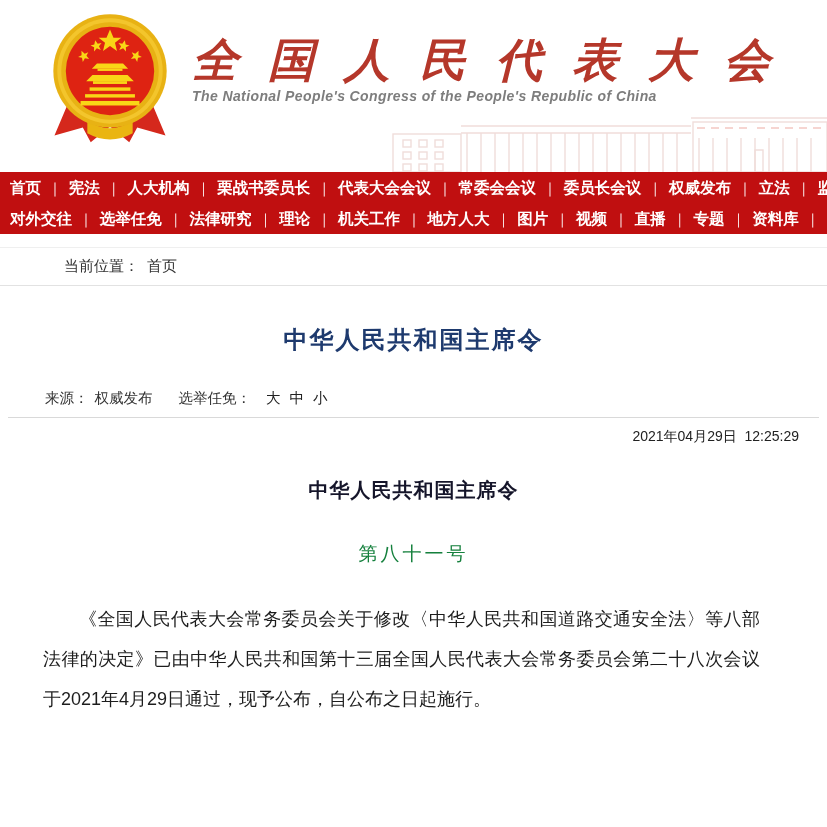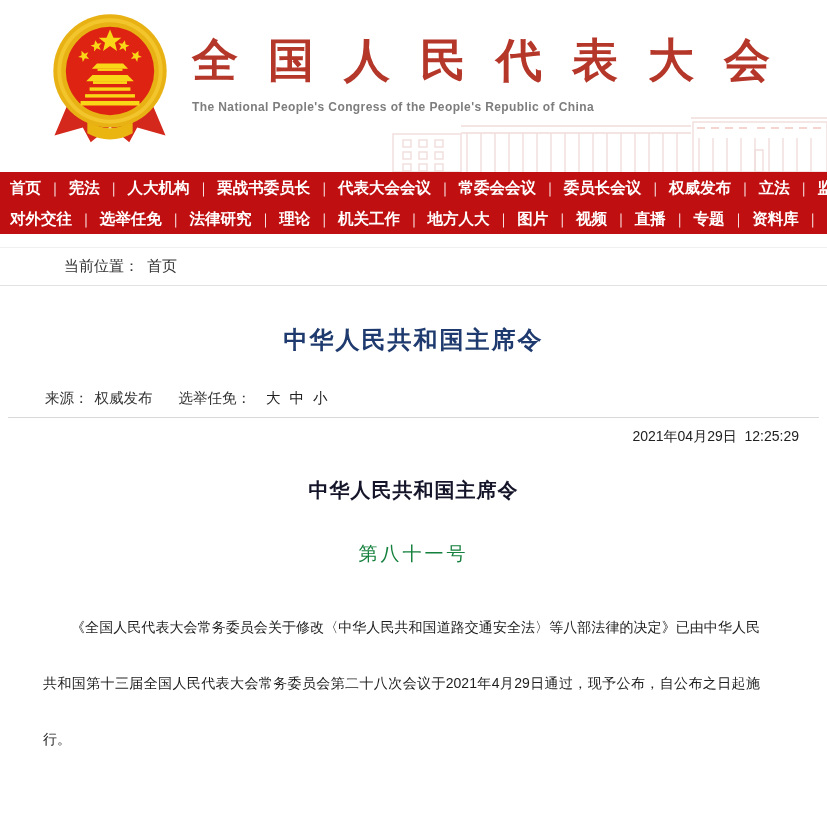--- a/index.html
+++ b/index.html
@@ -5,29 +5,29 @@
   * { margin: 0; padding: 0; box-sizing: border-box; }
   html, body { background: #ffffff; }
   body {
     width: 827px; height: 827px; overflow: hidden;
     font-family: "Liberation Sans", "DejaVu Sans", sans-serif;
     color: #222;
   }
   .page { position: relative; width: 827px; height: 827px; background: #fff; }
 
   
-  .site-header { position: relative; height: 172px; background: #fff; overflow: hidden; }
+  .site-header { position: relative; height: 172px; background: #fff; overflow: hidden; font-style: italic; }
   .emblem { position: absolute; left: 42px; top: 8px; width: 136px; height: 144px; }
   .title-block { position: absolute; left: 192px; top: 34px; width: 615px; }
   .cn-title {
     font-size: 46px; font-weight: bold; color: #b5372a;
     letter-spacing: 30px; white-space: nowrap; line-height: 1.15;
   }
   .en-title {
-    margin-top: 13px; font-size: 12px; font-weight: bold; color: #7d7d7d;
+    margin-top: 1px; font-size: 14px; font-weight: bold; color: #7d7d7d;
     letter-spacing: 0.4px; white-space: nowrap;
   }
   .hall-watermark { position: absolute; right: 0; bottom: 0; width: 480px; height: 62px; }
 
   
   .main-nav { background: #c00f10; padding: 0 0 0 10px; }
   .nav-row { height: 31px; line-height: 31px; white-space: nowrap; overflow: hidden; }
   .nav-link { color: #ffffff; font-size: 15.5px; font-weight: 600; text-decoration: none; cursor: pointer; }
   .nav-sep { color: #ffffff; font-size: 14px; margin: 0 7px; }
 
@@ -58,21 +58,21 @@
     margin-top: 31px; text-align: center;
     font-size: 20px; font-weight: bold; color: #15152a; letter-spacing: 1px;
   }
   .decree-no {
     margin-top: 37px; text-align: center;
     font-family: "Liberation Serif", "DejaVu Serif", serif;
     font-size: 19px; color: #15803d; letter-spacing: 3px;
   }
   .body-text {
     margin: 32px 67px 0 43px; max-width: 742px;
-    font-size: 14px; line-height: 56px; color: #1d1d1d;
+    font-size: 18px; line-height: 40px; color: #1d1d1d;
     text-indent: 2em; text-align: justify;
   }
   .signature { margin: 68px 30px 0 0; text-align: right; font-size: 19px; color: #1d1d1d; }
 </style>
 </head>
 <body>
 
 <div class="page">
 
   <header class="site-header">

